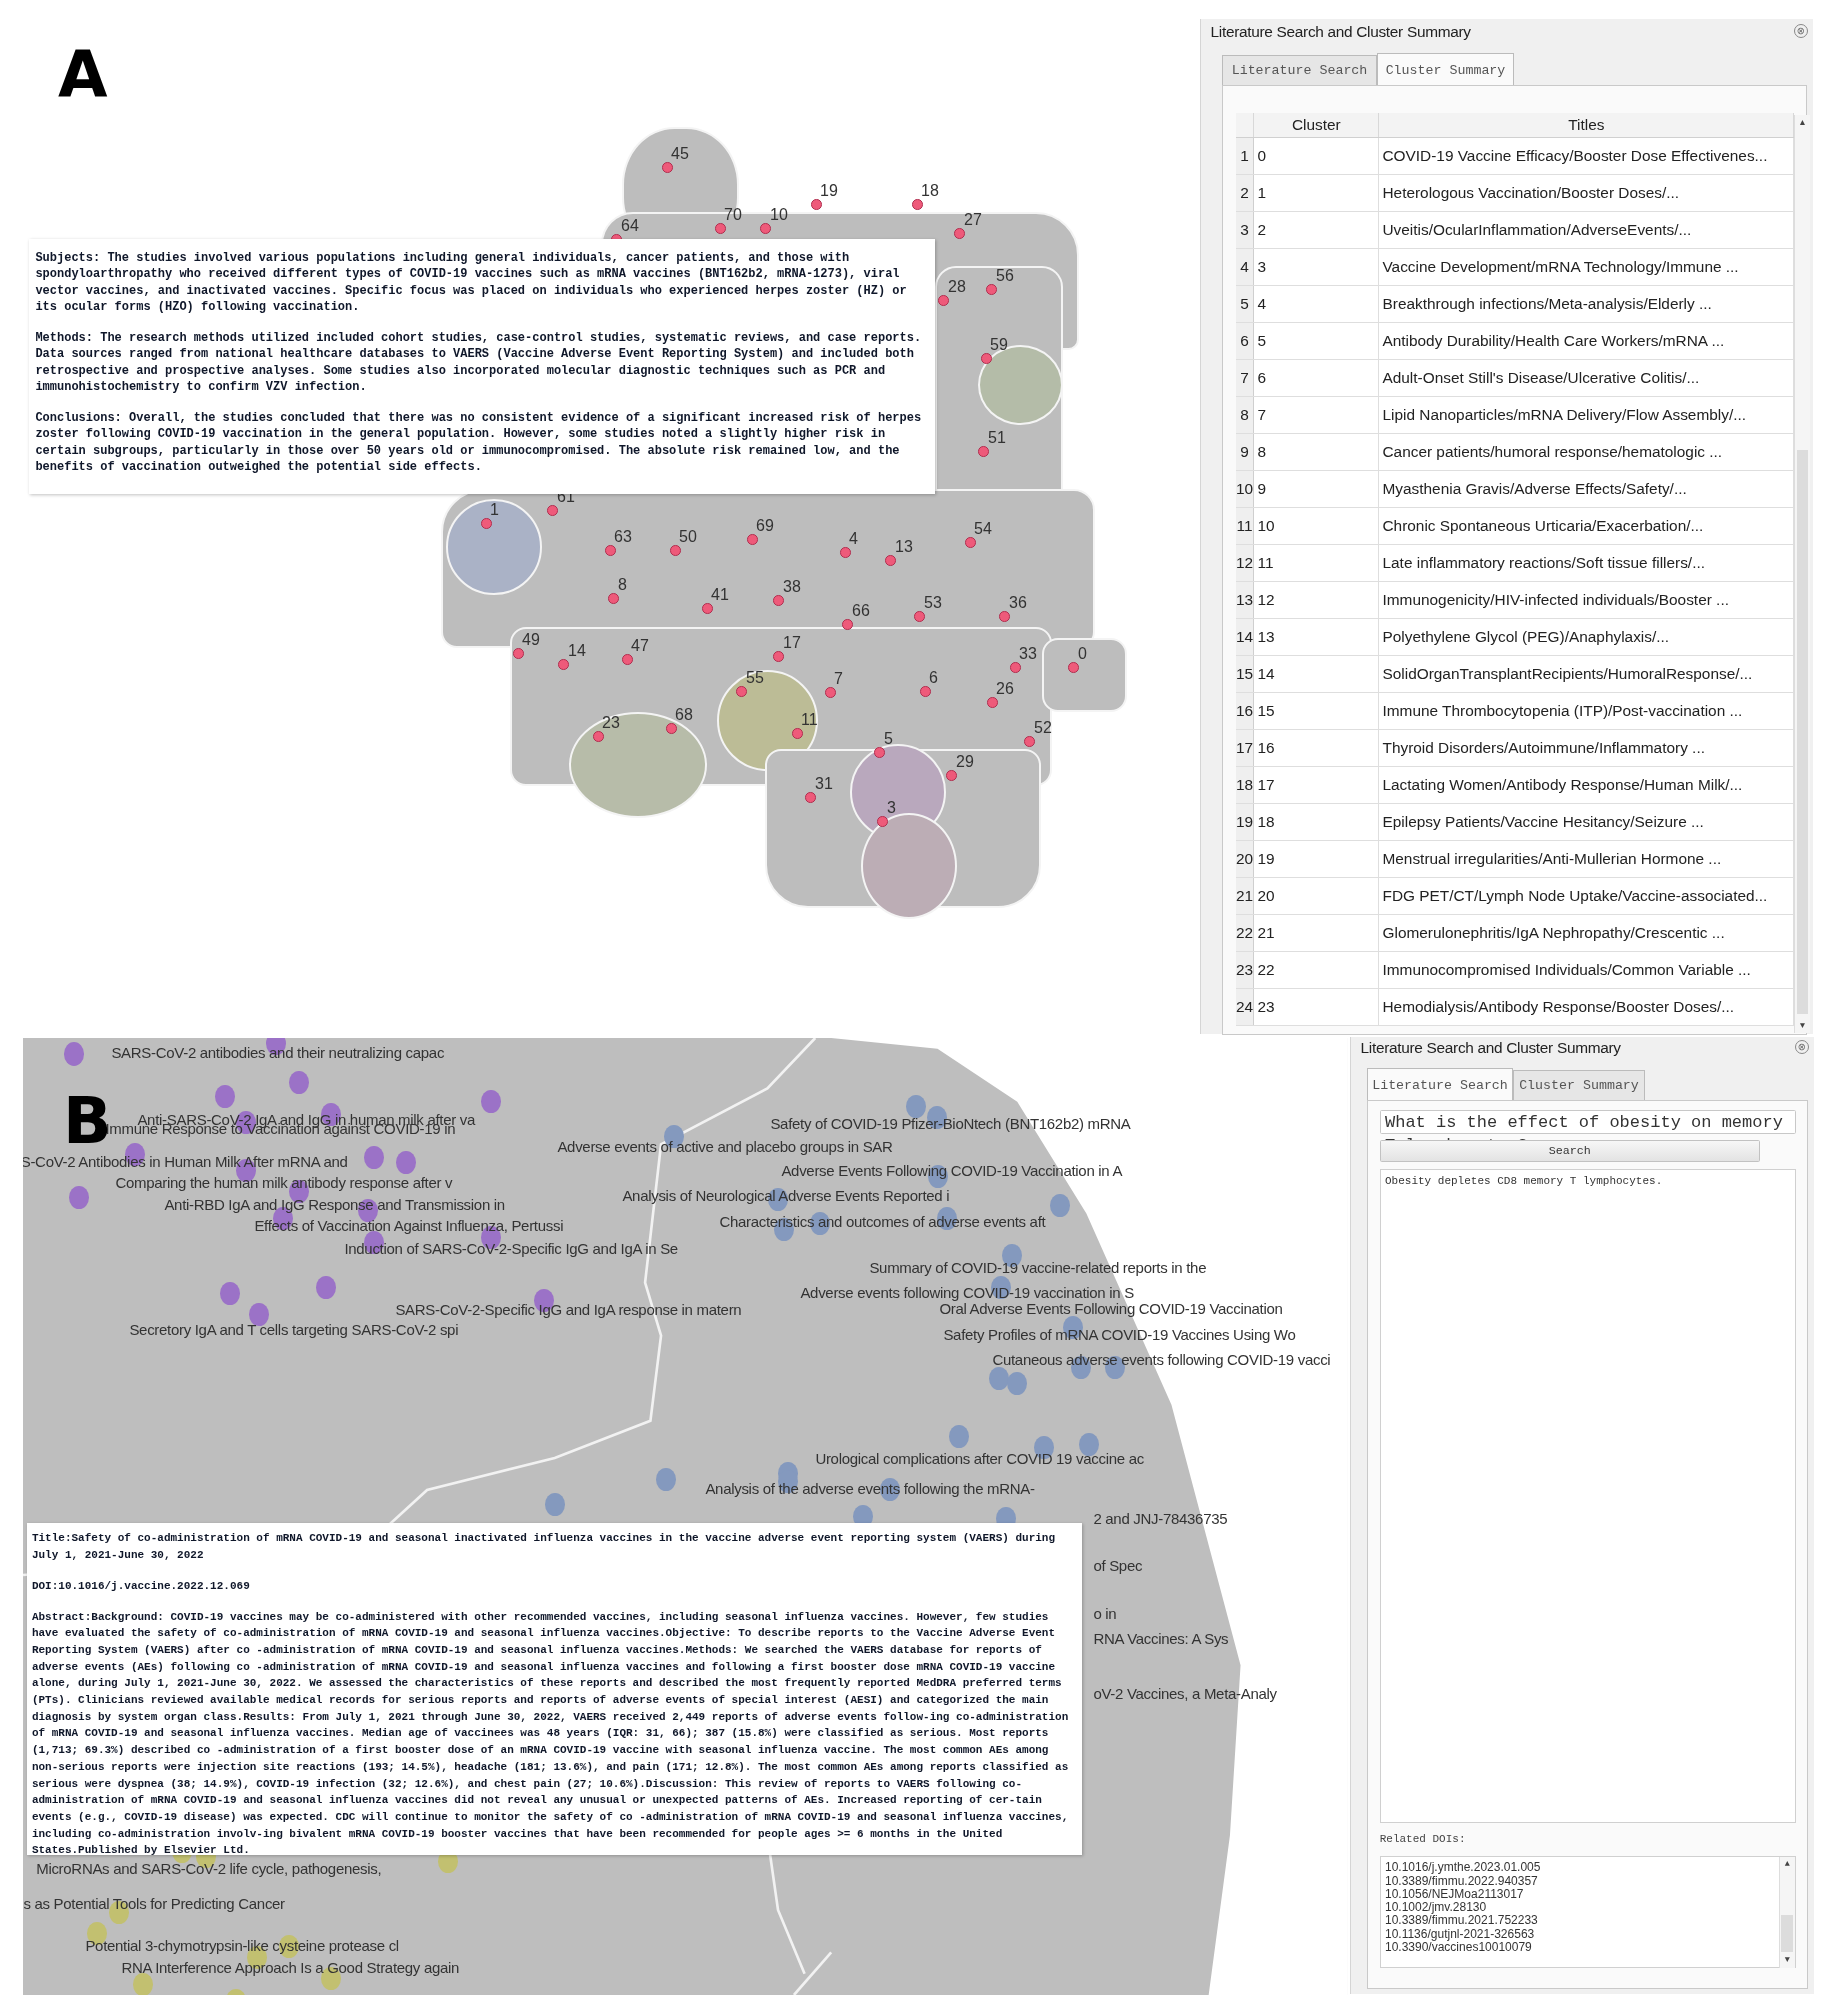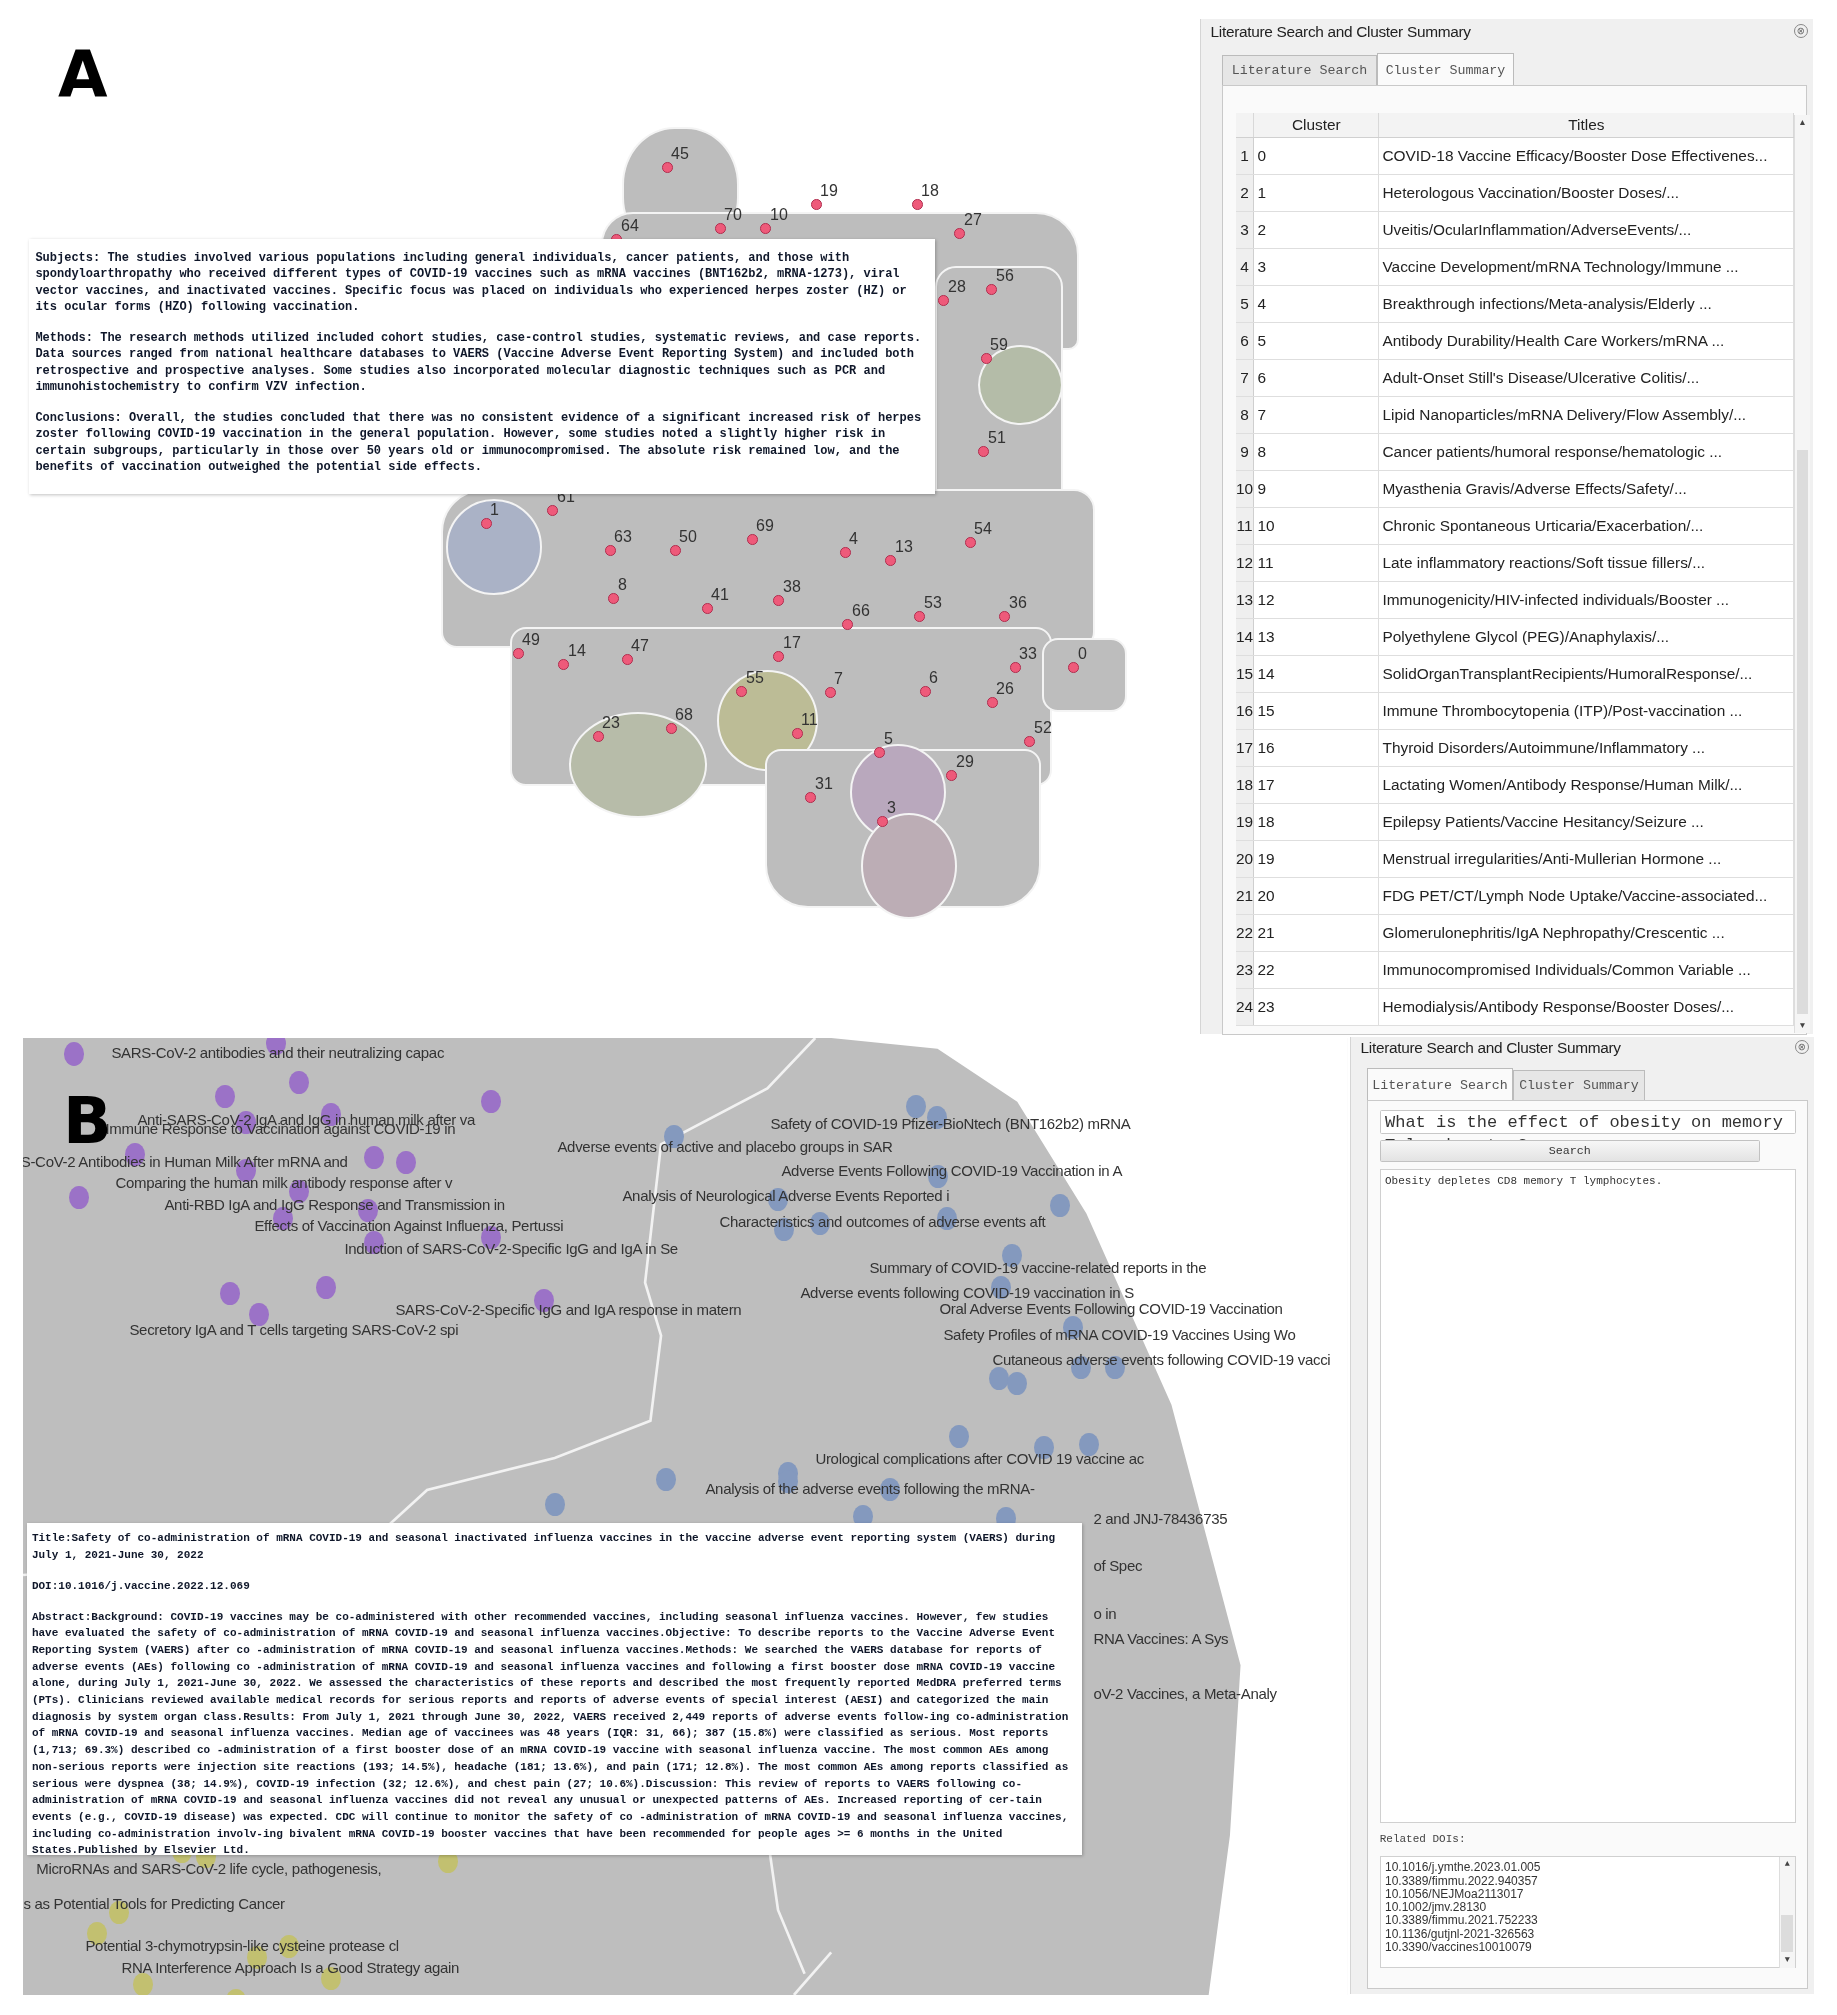--- a/index.html
+++ b/index.html
@@ -173,21 +173,21 @@
         <tr>
           <th style="background:#f3f3f3;"></th>
           <th>Cluster</th>
           <th>Titles</th>
         </tr>
       </thead>
       <tbody id="clusterRows">
           <tr>
             <td class="rn">1</td>
             <td>0</td>
-            <td>COVID-18 Vaccine Efficacy/Booster Dose Effectivenes...</td>
+            <td>COVID-19 Vaccine Efficacy/Booster Dose Effectivenes...</td>
           </tr>
           <tr>
             <td class="rn">2</td>
             <td>1</td>
             <td>Heterologous Vaccination/Booster Doses/...</td>
           </tr>
           <tr>
             <td class="rn">3</td>
             <td>2</td>
             <td>Uveitis/OcularInflammation/AdverseEvents/...</td>

